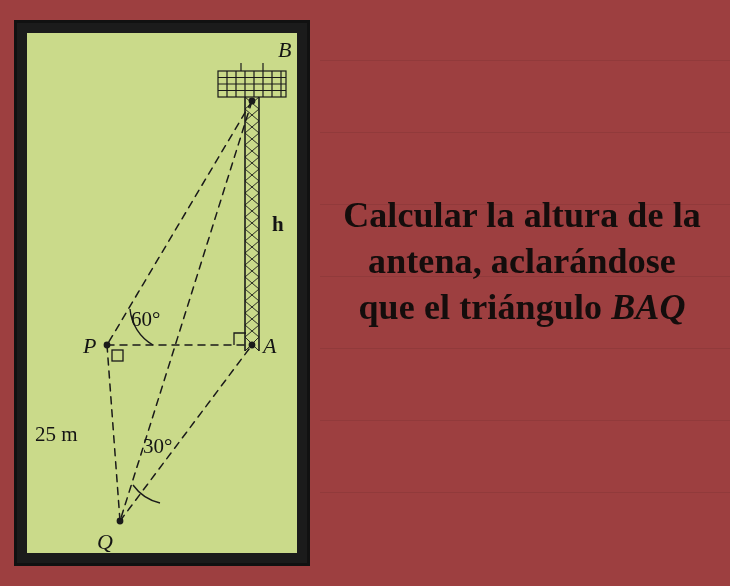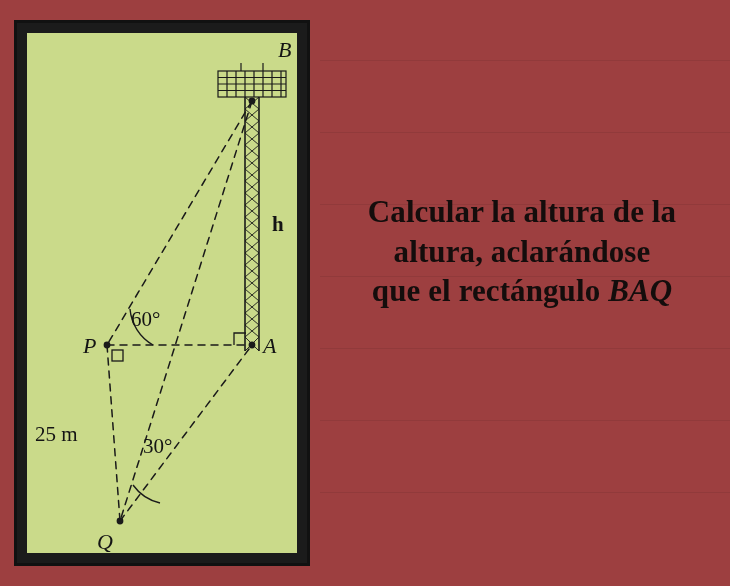--- a/index.html
+++ b/index.html
@@ -55,21 +55,21 @@
   }
   
   #statement {
     position: absolute;
     left: 322px;
     top: 192px;
     width: 400px;
     text-align: center;
     color: #140d0c;
     font-family: "Liberation Serif", serif;
-    font-size: 31px;
+    font-size: 36px;
     font-weight: bold;
     line-height: 1.28;
     letter-spacing: 0.1px;
   }
   #statement .ital {
     font-style: italic;
     text-align: right;
   }
 </style>
 </head>
@@ -202,17 +202,17 @@
 
         <text x="116" y="420" font-family="Liberation Serif, serif" font-size="21" fill="#141414">30°</text>
 
         <text x="8" y="408" font-family="Liberation Serif, serif" font-size="21" fill="#141414">25 m</text>
       </svg>
     </div>
   </div>
 
   <div id="statement">
     <div>Calcular la altura de la</div>
-    <div>altura, aclarándose</div>
-    <div><span>que el rectángulo </span><span class="ital">BAQ</span></div>
+    <div>antena, aclarándose</div>
+    <div><span>que el triángulo </span><span class="ital">BAQ</span></div>
   </div>
 
 </div>
 
 </body></html>

